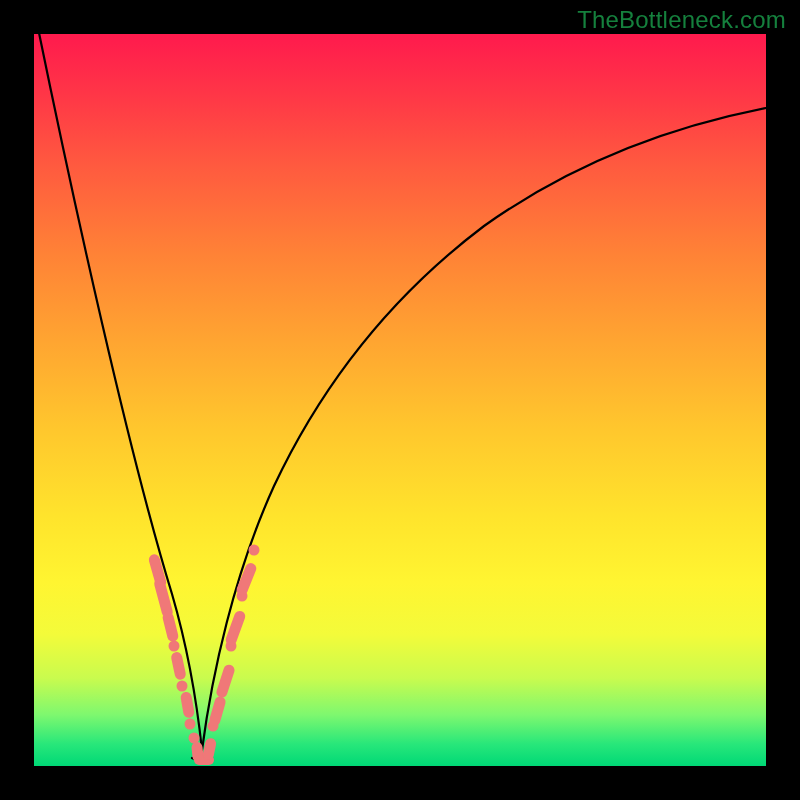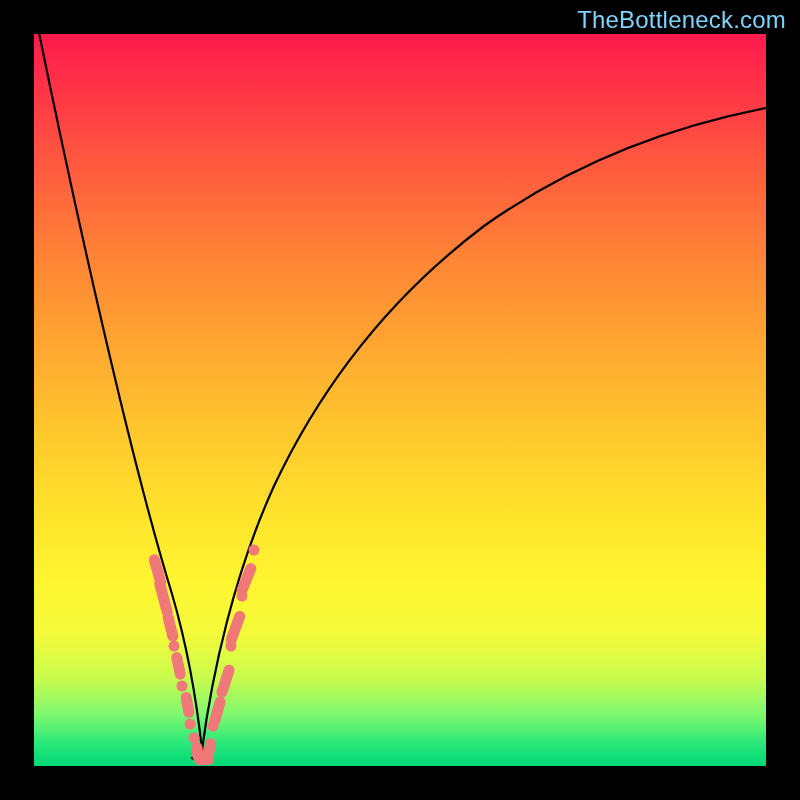--- a/index.html
+++ b/index.html
@@ -39,21 +39,21 @@
       #c9fb4e 88%,
       #7ef86f 93%,
       #28e77a 97%,
       #00d876 100%
     );
   }
   .watermark {
     position: absolute;
     top: 6px;
     right: 14px;
-    color: #7dd3fc;
+    color: #15803d;
     font-size: 24px;
     font-weight: 400;
     letter-spacing: 0.2px;
     user-select: none;
   }
   svg.curve {
     position: absolute;
     left: 0;
     top: 0;
     width: 732px;

